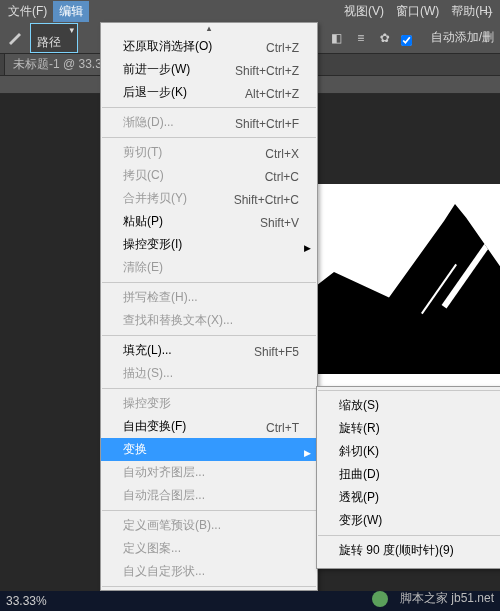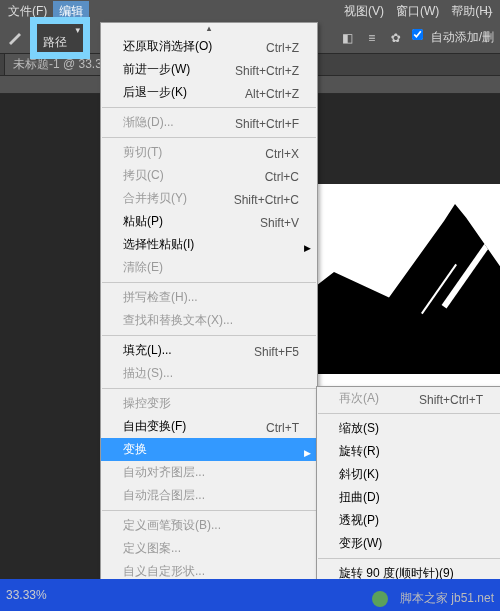--- a/index.html
+++ b/index.html
@@ -1,24 +1,24 @@
 <!DOCTYPE html>
 <html><head>
 <meta charset="utf-8">
 <style>
 *{margin:0;padding:0;box-sizing:border-box;font-family:"Microsoft YaHei",SimSun,sans-serif;font-size:12px;user-select:none}
 body{background:#535353;width:500px;height:611px;overflow:hidden;position:relative}
 .menubar{background:#535353;height:22px;display:flex;align-items:center;padding:0 2px;color:#ddd}
 .menubar .mitem{padding:2px 6px}
 .menubar .mitem.hl{background:#5a8fc4;color:#fff}
 .toolbar{background:#535353;height:32px;display:flex;align-items:center;padding:0 6px;gap:8px;color:#ddd;border-bottom:1px solid #2a2a2a}
-.dropdown{background:#3f3f3f;border:7px solid #7dd3fc;padding:10px 16px 1px 6px;position:relative;color:#ddd}
+.dropdown{background:#3f3f3f;border:1px solid #7dd3fc;padding:10px 16px 1px 6px;position:relative;color:#ddd}
 .dropdown::after{content:"▾";position:absolute;right:3px;top:1px;font-size:9px}
 .icon{width:16px;height:16px;display:inline-flex;align-items:center;justify-content:center;color:#ccc}
-.check{display:inline-flex;align-items:flex-start;gap:8px;color:#ddd}
+.check{display:inline-flex;align-items:flex-end;gap:19px;color:#ddd}
 .check input{width:11px;height:11px}
 .tabrow{background:#424242;height:22px;display:flex;align-items:center;color:#bbb;padding-left:4px;border-bottom:1px solid #2a2a2a}
 .tab{padding:2px 8px;background:#535353;border:1px solid #2a2a2a;display:flex;align-items:center;gap:6px}
 .tab .x{color:#999;font-size:10px}
 .ruler-h{background:#535353;height:18px;border-bottom:1px solid #2a2a2a}
 .canvas-area{position:relative;background:#282828;height:520px}
 .canvas{position:absolute;top:90px;left:290px;width:220px;height:260px;background:#fff}
 .shape{position:absolute;top:20px;left:0;width:220px;height:170px;background:#000;clip-path:polygon(0 60%,20% 40%,45% 55%,70% 10%,75% 0,80% 8%,100% 45%,100% 100%,0 100%)}
 .scratch{position:absolute;background:#fff;transform:rotate(35deg)}
 .s1{top:30px;right:40px;width:6px;height:80px}
@@ -27,21 +27,21 @@
 .menu-main{top:22px;left:100px;width:218px}
 .menu-sub{top:386px;left:316px;width:186px}
 .mi{display:flex;align-items:flex-end;padding:3px 18px 3px 22px;position:relative;white-space:nowrap}
 .mi.disabled{color:#9a9a9a}
 .mi.hl{background:#3399ff;color:#fff}
 .mi .label{flex:1}
 .mi .shortcut{color:#555;padding-left:12px}
 .mi .arrow{position:absolute;right:6px;font-size:9px}
 .sep{height:1px;background:#c8c8c8;margin:3px 1px}
 .scroll-up{height:12px;text-align:center;font-size:9px;line-height:10px;color:#555}
-.status{position:absolute;bottom:0;left:0;right:0;height:32px;background:#1d4ed8;color:#ccc;padding:2px 6px;display:flex;align-items:center;font-size:11px}
+.status{position:absolute;bottom:0;left:0;right:0;height:20px;background:#0f172a;color:#ccc;padding:2px 6px;display:flex;align-items:center;font-size:11px}
 .watermark{position:absolute;bottom:4px;right:6px;color:#bbb;font-size:12px;display:flex;align-items:center;gap:12px}
 .watermark .logo{width:16px;height:16px;border-radius:50%;background:#5ba05b}
 .rt-icons{position:absolute;top:4px;right:4px;display:flex;gap:4px}
 </style>
 </head>
 <body>
 
 <div class="menubar">
   <span class="mitem">文件(F)</span>
   <span class="mitem hl">编辑</span>
@@ -120,21 +120,21 @@
       </div>
       <div class="mi disabled">
         <span class="label">合并拷贝(Y)</span>
         <span class="shortcut">Shift+Ctrl+C</span>
       </div>
       <div class="mi">
         <span class="label">粘贴(P)</span>
         <span class="shortcut">Shift+V</span>
       </div>
       <div class="mi">
-        <span class="label">选择性粘贴(I)</span>
+        <span class="label">操控变形(I)</span>
         <span class="arrow">▶</span>
       </div>
       <div class="mi disabled">
         <span class="label">清除(E)</span>
       </div>
       <div class="sep"></div>
       <div class="mi disabled">
         <span class="label">拼写检查(H)...</span>
       </div>
       <div class="mi disabled">
@@ -175,24 +175,20 @@
       </div>
       <div class="mi disabled">
         <span class="label">自义自定形状...</span>
       </div>
       <div class="sep"></div>
     </div>
 </div>
 
 <div class="menu menu-sub">
   <div id="menu-sub-body">
-      <div class="mi disabled">
-        <span class="label">再次(A)</span>
-        <span class="shortcut">Shift+Ctrl+T</span>
-      </div>
       <div class="sep"></div>
       <div class="mi">
         <span class="label">缩放(S)</span>
       </div>
       <div class="mi">
         <span class="label">旋转(R)</span>
       </div>
       <div class="mi">
         <span class="label">斜切(K)</span>
       </div>

